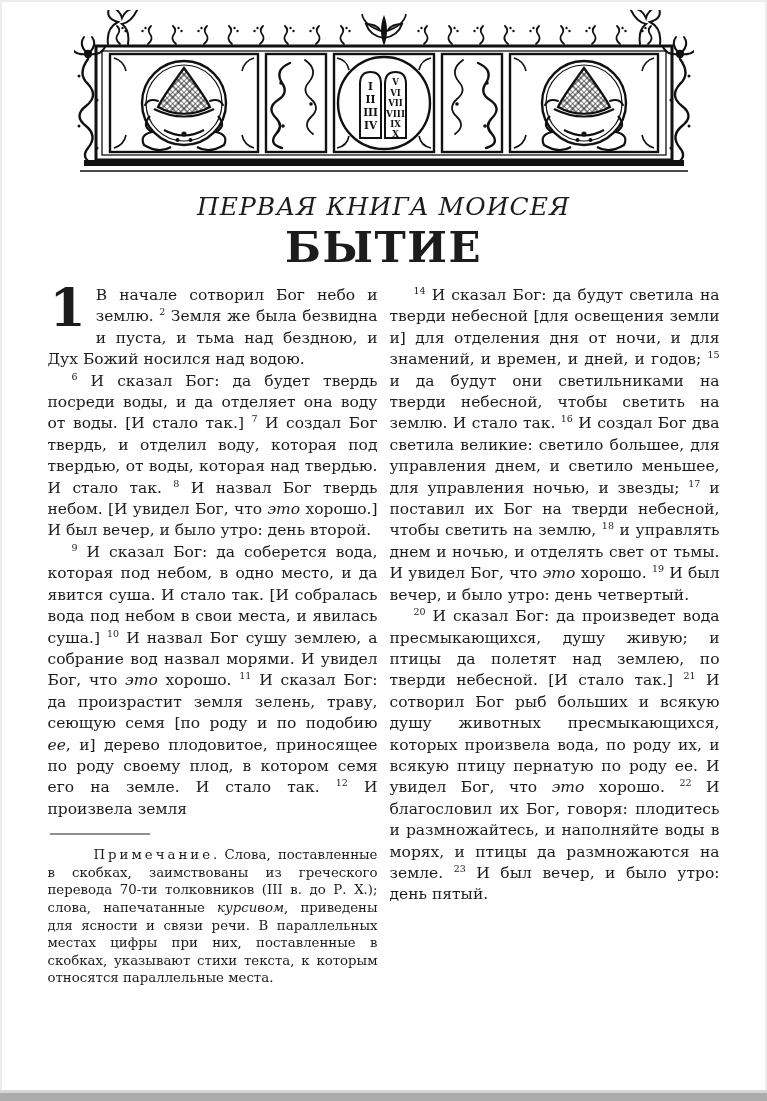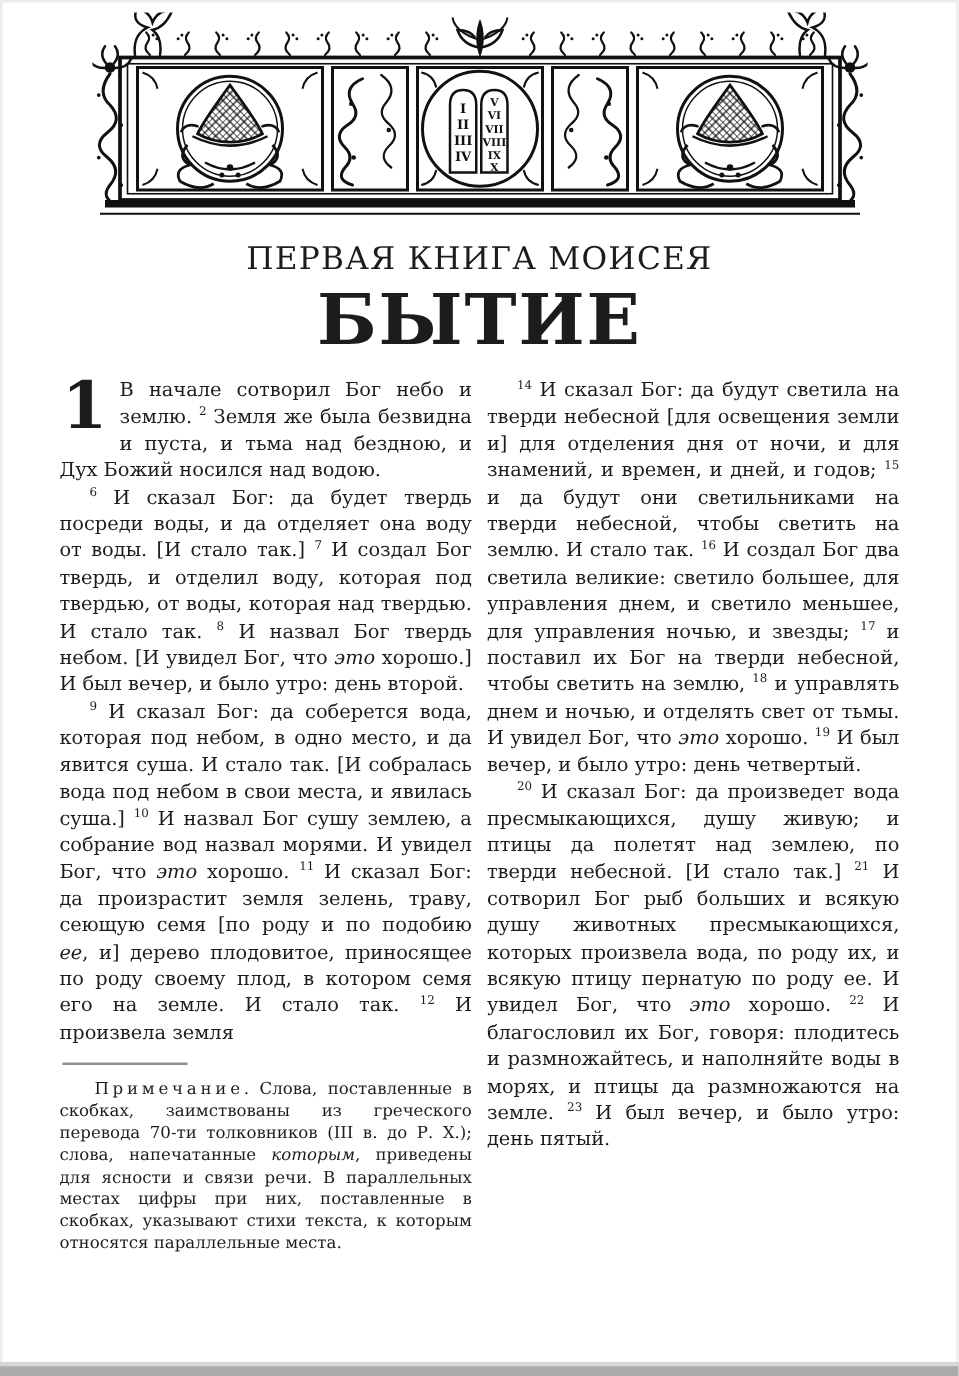--- a/index.html
+++ b/index.html
@@ -10,41 +10,41 @@
     box-shadow: inset 0 0 0 2px #ececec;
   }
   .scan-edge{
     position:absolute; left:0; right:0; bottom:0; height:8px;
     background:#ababab; border-top:3px solid #d6d6d6;
   }
   .ornament{width:620px; margin:10px auto 0; display:block;}
   .titles{margin-top:12px;}
   .subtitle{
     text-align:center; font-size:25px; font-weight:500;
-    letter-spacing:1px; margin:0;
+    letter-spacing:1px; margin:0;font-style:italic;
   }
   .booktitle{
-    text-align:center; font-size:56px; font-weight:bold;
+    text-align:center; font-size:42px; font-weight:bold;
     letter-spacing:1.5px; margin:2px 0 0;
   }
   .columns{display:flex; gap:12px; width:672px; margin:13px auto 0;}
   .col{width:330px; text-align:justify; font-size:15.5px; line-height:21.4px;}
   .col p{margin:0; text-indent:24px;}
   .col p.flush{text-indent:0;}
   .col sup{font-size:9.5px; line-height:0;}
   .dropcap{
     float:left; font-size:52px; font-weight:bold; line-height:40px;
     padding:3px 10px 0 2px;
   }
   .rule{
     width:100px; border:none; border-top:2px solid #8f8f8f;
     margin:13px 0 11px 2px;
   }
   .note{font-size:13.3px; line-height:17.6px; text-indent:28px !important;}
-  .lsp{letter-spacing:3px;}
+  .lsp{letter-spacing:3px;margin-left:18px;}
   svg text{font-family:"DejaVu Serif", serif; font-weight:bold; fill:#111;}
 </style>
 </head>
 <body>
 
 <div class="page">
 
   <svg class="ornament" viewBox="0 0 620 170" xmlns="http://www.w3.org/2000/svg">
     <defs>
       <pattern id="xh" width="8" height="8" patternUnits="userSpaceOnUse" patternTransform="rotate(45)">
@@ -179,21 +179,21 @@
 
   <div class="columns">
 
     <div class="col">
       <p class="flush"><span class="dropcap">1</span><span>В начале сотворил Бог небо и землю. <sup>2</sup> Земля же была безвидна и пуста, и тьма над бездною, и Дух Божий носился над водою.</span></p>
       <p><sup>6</sup> И сказал Бог: да будет твердь посреди воды, и да отделяет она воду от воды. [И стало так.] <sup>7</sup> И создал Бог твердь, и отделил воду, которая под твердью, от воды, которая над твердью. И стало так. <sup>8</sup> И назвал Бог твердь небом. [И увидел Бог, что <i>это</i> хорошо.] И был вечер, и было утро: день второй.</p>
       <p><sup>9</sup> И сказал Бог: да соберется вода, которая под небом, в одно место, и да явится суша. И стало так. [И собралась вода под небом в свои места, и явилась суша.] <sup>10</sup> И назвал Бог сушу землею, а собрание вод назвал морями. И увидел Бог, что <i>это</i> хорошо. <sup>11</sup> И сказал Бог: да произрастит земля зелень, траву, сеющую семя [по роду и по подобию <i>ее</i>, и] дерево плодовитое, приносящее по роду своему плод, в котором семя его на земле. И стало так. <sup>12</sup> И произвела земля</p>
 
       <hr class="rule">
 
-      <p class="note"><span class="lsp">Примечание</span>. Слова, поставленные в скобках, заимствованы из греческого перевода 70-ти толковников (III в. до Р. Х.); слова, напечатанные <i>которым</i>, приведены для ясности и связи речи. В параллельных местах цифры при них, поставленные в скобках, указывают стихи текста, к которым относятся параллельные места.</p>
+      <p class="note"><span class="lsp">Примечание</span>. Слова, поставленные в скобках, заимствованы из греческого перевода 70-ти толковников (III в. до Р. Х.); слова, напечатанные <i>курсивом</i>, приведены для ясности и связи речи. В параллельных местах цифры при них, поставленные в скобках, указывают стихи текста, к которым относятся параллельные места.</p>
 
     </div>
 
     <div class="col">
       <p><sup>14</sup> И сказал Бог: да будут светила на тверди небесной [для освещения земли и] для отделения дня от ночи, и для знамений, и времен, и дней, и годов; <sup>15</sup> и да будут они светильниками на тверди небесной, чтобы светить на землю. И стало так. <sup>16</sup> И создал Бог два светила великие: светило большее, для управления днем, и светило меньшее, для управления ночью, и звезды; <sup>17</sup> и поставил их Бог на тверди небесной, чтобы светить на землю, <sup>18</sup> и управлять днем и ночью, и отделять свет от тьмы. И увидел Бог, что <i>это</i> хорошо. <sup>19</sup> И был вечер, и было утро: день четвертый.</p>
       <p><sup>20</sup> И сказал Бог: да произведет вода пресмыкающихся, душу живую; и птицы да полетят над землею, по тверди небесной. [И стало так.] <sup>21</sup> И сотворил Бог рыб больших и всякую душу животных пресмыкающихся, которых произвела вода, по роду их, и всякую птицу пернатую по роду ее. И увидел Бог, что <i>это</i> хорошо. <sup>22</sup> И благословил их Бог, говоря: плодитесь и размножайтесь, и наполняйте воды в морях, и птицы да размножаются на земле. <sup>23</sup> И был вечер, и было утро: день пятый.</p>
 
     </div>
 
   </div>

